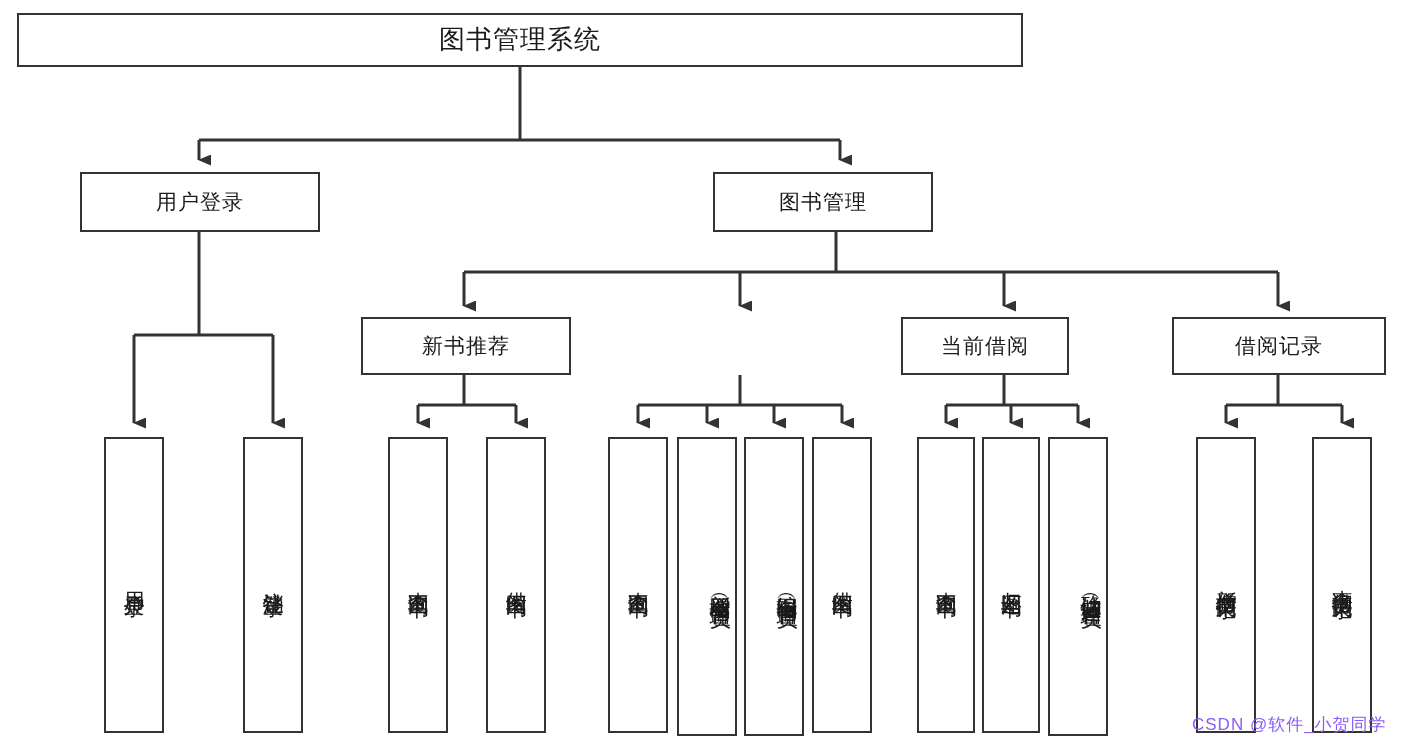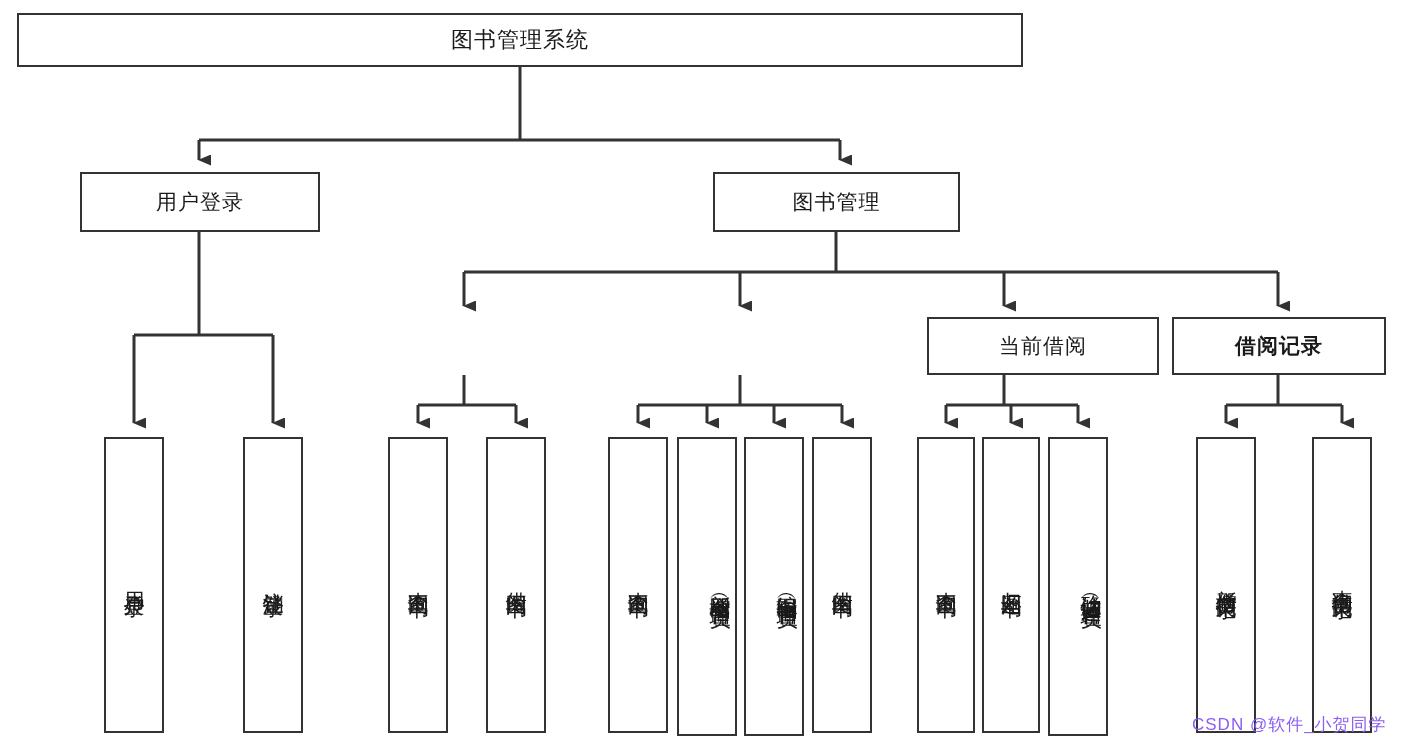--- a/index.html
+++ b/index.html
@@ -45,21 +45,21 @@
     align-items:flex-start;
     justify-content:center;
     padding-top:12px;
     padding-bottom:12px;
   }
   .node.v.center{
     align-items:center;
     padding-top:0;
   }
   .node.root{
-    font-size:22px;
+    font-size:26px;
   }
   .watermark{
     position:absolute;
     font-size:17px;
     color:#8b5cf6;
     letter-spacing:1px;
     white-space:nowrap;
     user-select:none;
   }
 </style>
@@ -118,28 +118,31 @@
     </g>
   </svg>
 
   <div class="node h root" style="left:17px;top:13px;width:1006px;height:54px;">
     <span>图书管理系统</span>
   </div>
 
   <div class="node h" style="left:80px;top:172px;width:240px;height:60px;">
     <span>用户登录</span>
   </div>
-  <div class="node h" style="left:713px;top:172px;width:247px;height:60px;">
+  <div class="node h" style="left:713px;top:172px;width:220px;height:60px;">
     <span>图书管理</span>
   </div>
 
-  <div class="node h" style="left:901px;top:317px;width:232px;height:58px;margin-left:26px;">
+  <div class="node h" style="left:361px;top:317px;width:210px;height:58px;">
+    <span>新书推荐</span>
+  </div>
+  <div class="node h" style="left:901px;top:317px;width:168px;height:58px;">
     <span>当前借阅</span>
   </div>
-  <div class="node h" style="left:1172px;top:317px;width:214px;height:58px;font-weight:bold;">
+  <div class="node h" style="left:1172px;top:317px;width:214px;height:58px;">
     <span>借阅记录</span>
   </div>
 
   <div class="node v center" style="left:104px;top:437px;width:60px;height:296px;">
     <span>用户登录</span>
   </div>
   <div class="node v center" style="left:243px;top:437px;width:60px;height:296px;">
     <span>注销登录</span>
   </div>
 

